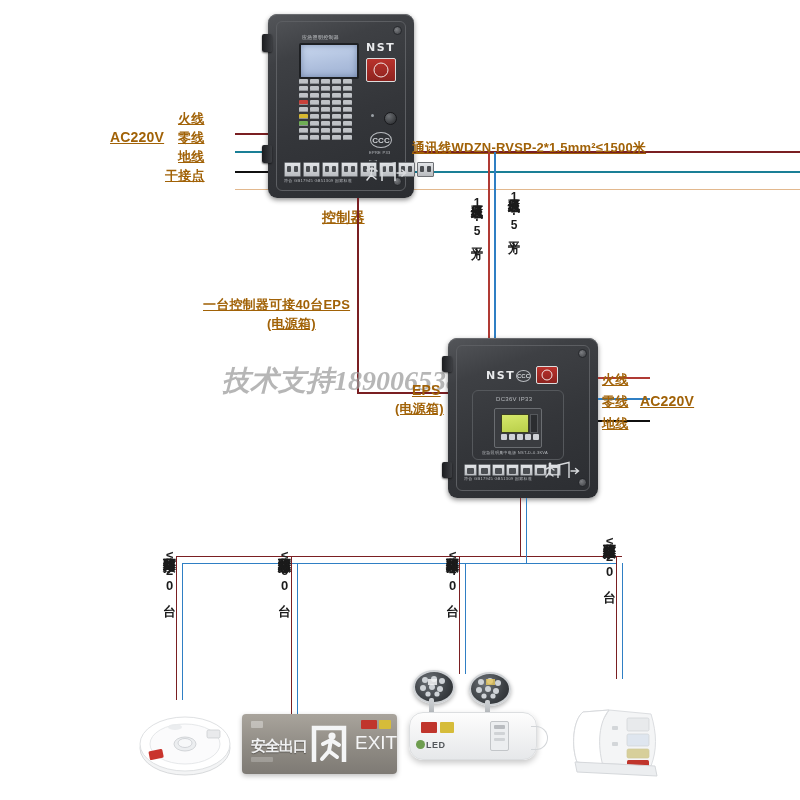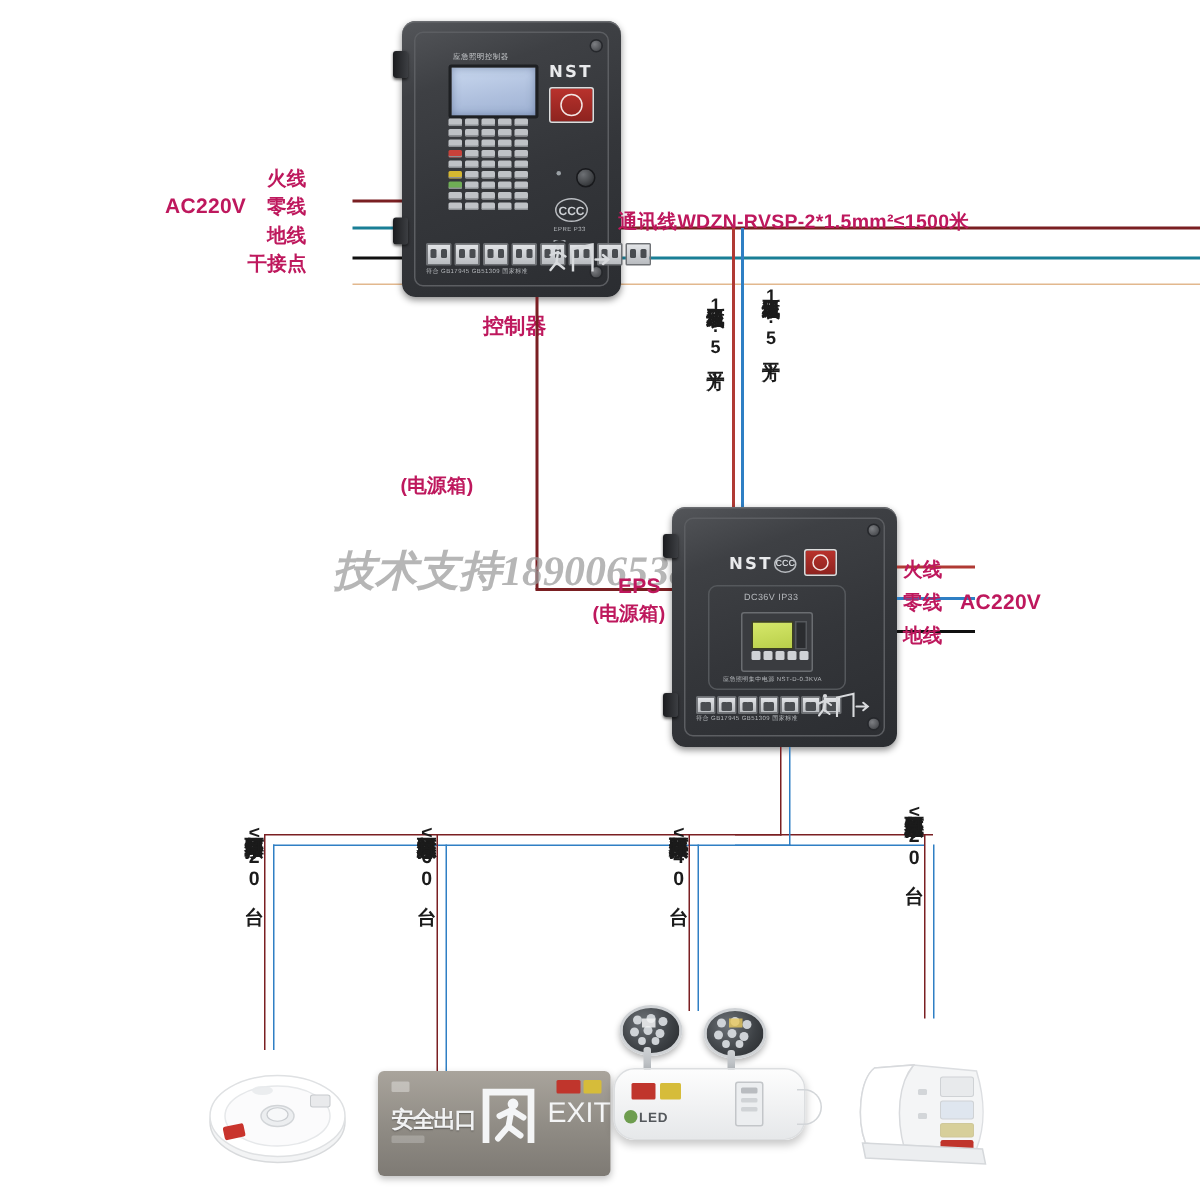--- a/index.html
+++ b/index.html
@@ -3,21 +3,21 @@
 <meta charset="utf-8">
 <style>
   html,body{margin:0;padding:0;background:#ffffff;}
   body{width:800px;height:800px;position:relative;overflow:hidden;
        font-family:"Liberation Sans","DejaVu Sans",sans-serif;color:#111;}
   .stage{position:absolute;left:0;top:0;width:800px;height:800px;}
 
   
   .abs{position:absolute;}
   .wire{position:absolute;background:#000;}
-  .lbl{position:absolute;white-space:nowrap;font-size:13px;font-weight:bold;color:#be185d;letter-spacing:.2px;}
+  .lbl{position:absolute;white-space:nowrap;font-size:13px;font-weight:bold;color:#a16207;letter-spacing:.2px;text-decoration:underline;}
   .vlbl{position:absolute;white-space:nowrap;font-size:13px;font-weight:bold;color:#1b1b1b;
         writing-mode:vertical-rl;text-orientation:upright;letter-spacing:0px;}
 
   
   .cab{position:absolute;border-radius:9px;
        background:linear-gradient(160deg,#54565a 0%,#3e4044 22%,#34363a 55%,#2b2d31 100%);
        box-shadow:inset 0 1px 0 #6a6c70, 0 2px 5px rgba(0,0,0,.45);}
   .cab-inner{position:absolute;border-radius:6px;border:1px solid #5c5e62;}
   .screw{position:absolute;width:7px;height:7px;border-radius:50%;
          background:radial-gradient(circle at 35% 35%,#7d7f83,#3a3c40);border:1px solid #26282c;}
@@ -178,20 +178,21 @@
   <div class="lbl" style="left:322px;top:209px;font-size:14px;">控制器</div>
 
   <div class="lbl" style="left:412px;top:139px;font-size:13px;">通讯线WDZN-RVSP-2*1.5mm²≤1500米</div>
 
   <div class="wire" style="left:488px;top:152px;width:1.6px;height:188px;background:#b03a34;"></div>
   <div class="wire" style="left:494px;top:152px;width:1.6px;height:188px;background:#2f7fc4;"></div>
 
   <div class="vlbl" style="left:468px;top:196px;font-size:12px;">通讯厂双绞线1.5平方</div>
   <div class="vlbl" style="left:505px;top:190px;font-size:12px;">通讯厂双绞线1.5平方</div>
 
+  <div class="lbl" style="left:203px;top:296px;">一台控制器可接40台EPS</div>
   <div class="lbl" style="left:267px;top:315px;">(电源箱)</div>
 
   <div class="wire" style="left:357px;top:198px;width:1.6px;height:195px;background:#7a1f22;"></div>
   <div class="wire" style="left:357px;top:392px;width:125px;height:1.6px;background:#7a1f22;"></div>
   <div class="wire" style="left:481px;top:340px;width:1.6px;height:53px;background:#7a1f22;"></div>
 
   <div class="watermark" style="left:222px;top:362px;font-size:28px;">技术支持18900653898</div>
 
   <div class="lbl" style="left:412px;top:382px;font-size:14px;">EPS</div>
   <div class="lbl" style="left:395px;top:400px;font-size:13px;">(电源箱)</div>
@@ -288,21 +289,21 @@
       <ellipse cx="50" cy="46" rx="45" ry="27" fill="#ffffff" stroke="#dfe1e3" stroke-width="1"></ellipse>
       <ellipse cx="50" cy="46" rx="35" ry="20" fill="#fbfbfc" stroke="#e6e8ea" stroke-width="1"></ellipse>
       <ellipse cx="50" cy="46" rx="11" ry="7" fill="#eceef0" stroke="#d2d5d8" stroke-width="1"></ellipse>
       <ellipse cx="50" cy="45" rx="7" ry="4.5" fill="#f7f8f9" stroke="#c9ccd0" stroke-width="0.8"></ellipse>
       <rect x="14" y="52" width="14" height="9" rx="1.5" fill="#c9342d" transform="rotate(-12 21 56)"></rect>
       <rect x="72" y="32" width="13" height="8" rx="1.5" fill="#e9eaec" stroke="#c7cacd" stroke-width="0.7"></rect>
       <ellipse cx="40" cy="29" rx="7" ry="3" fill="#e9ebed" opacity="0.9"></ellipse>
     </svg>
   </div>
 
-  <div class="exitsign" style="left:252px;top:714px;width:155px;height:70px;">
+  <div class="exitsign" style="left:242px;top:714px;width:155px;height:60px;">
     <div class="abs" style="left:9px;top:23px;font-size:15px;font-weight:bold;color:#f1f2f3;letter-spacing:-1px;
                 text-shadow:0 1px 1px rgba(0,0,0,.35);">安全出口</div>
     <div class="abs" style="left:68px;top:8px;">
       <svg width="42" height="44" viewBox="0 0 42 44">
         <path d="M4 40 L4 6 L34 6 L34 40" stroke="#f4f5f6" stroke-width="4.5" fill="none"></path>
         <circle cx="22" cy="14" r="3.6" fill="#f4f5f6"></circle>
         <path d="M13 22 L21 18 L29 23 M21 18 L19 29 L12 37 M19 29 L27 35" stroke="#f4f5f6" stroke-width="4" fill="none" stroke-linecap="round" stroke-linejoin="round"></path>
       </svg>
     </div>
     <div class="abs" style="left:113px;top:18px;font-size:19px;font-weight:normal;color:#f4f5f6;letter-spacing:0px;

